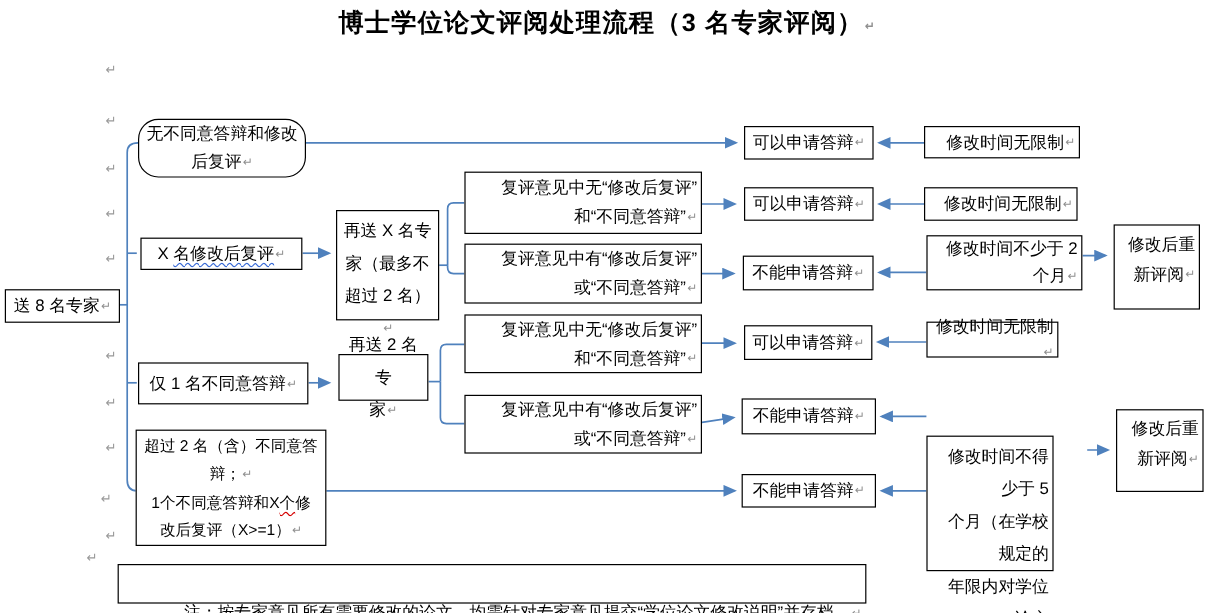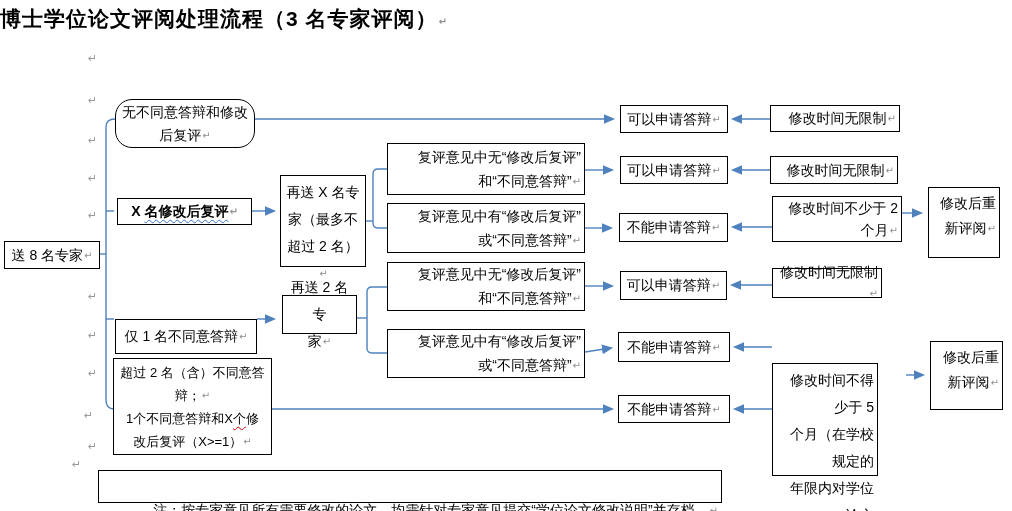--- a/index.html
+++ b/index.html
@@ -2,38 +2,38 @@
 <html><head>
 <meta charset="utf-8">
 <style>
   html,body{margin:0;padding:0;}
   body{
     width:1012px;height:511px;position:relative;background:#ffffff;
     font-family:"Liberation Sans","DejaVu Sans",sans-serif;color:#000;
     overflow:hidden;
   }
   .title{
-    position:absolute;left:0;top:5px;width:1012px;text-align:left;
+    position:absolute;left:0;top:5px;width:1012px;text-align:center;
     font-size:21px;font-weight:bold;letter-spacing:1px;
   }
   svg.wires{position:absolute;left:0;top:0;z-index:1;}
   .box{
     position:absolute;z-index:2;background:#fff;border:1px solid #000;
     box-sizing:border-box;display:flex;align-items:center;justify-content:center;
     font-size:14px;line-height:21px;text-align:center;
   }
   .box .txt{white-space:pre-line;width:100%;padding:1px 3px;box-sizing:border-box;}
   .left .txt{text-align:right;padding-left:5px;}
   .top{align-items:flex-start;}
   .top .txt{padding-top:3px;}
   
   #start  {left:4px;  top:241px;width:96px; height:28px;}
   #b1     {left:115px;top:99px; width:140px;height:49px;line-height:23px;border-radius:17px;}
-  #b2     {left:117px;top:198px;width:135px;height:27px;font-weight:bold;}
-  #b3     {left:115px;top:302px;width:142px;height:35px;margin-top:17px;}
+  #b2     {left:117px;top:198px;width:135px;height:27px;}
+  #b3     {left:115px;top:302px;width:142px;height:35px;}
   #b4     {left:113px;top:358px;width:159px;height:97px;font-size:13px;line-height:23px;}
   #resendx{left:280px;top:175px;width:86px; height:92px;line-height:27px;}
   #resend2{left:282px;top:295px;width:75px; height:39px;line-height:27px;}
   #a1     {left:387px;top:143px;width:198px;height:52px;line-height:24px;}
   #a2     {left:387px;top:203px;width:198px;height:50px;line-height:24px;}
   #bb1    {left:387px;top:262px;width:198px;height:49px;line-height:24px;}
   #bb2    {left:387px;top:329px;width:198px;height:49px;line-height:24px;}
   #r1     {left:620px;top:105px;width:108px;height:28px;}
   #r2     {left:620px;top:156px;width:108px;height:28px;}
   #r3     {left:619px;top:213px;width:109px;height:29px;}

